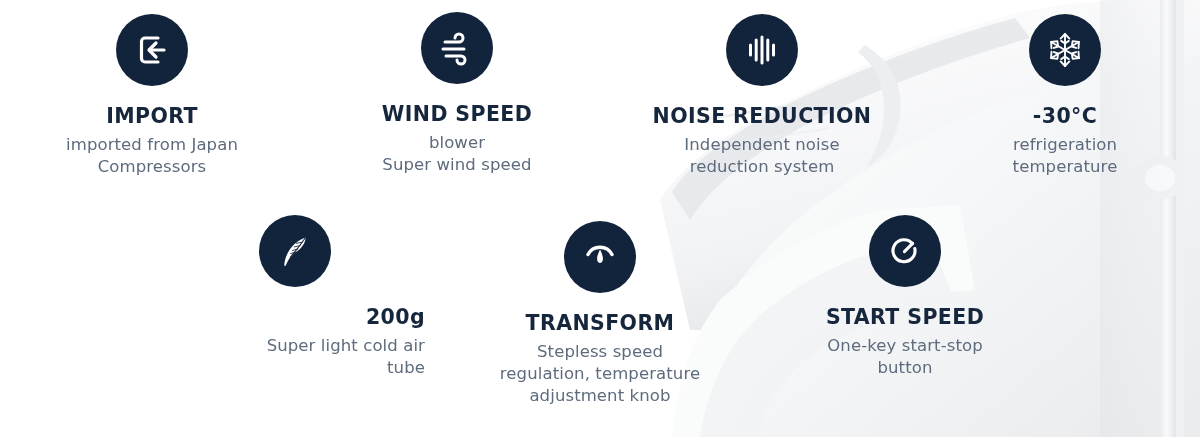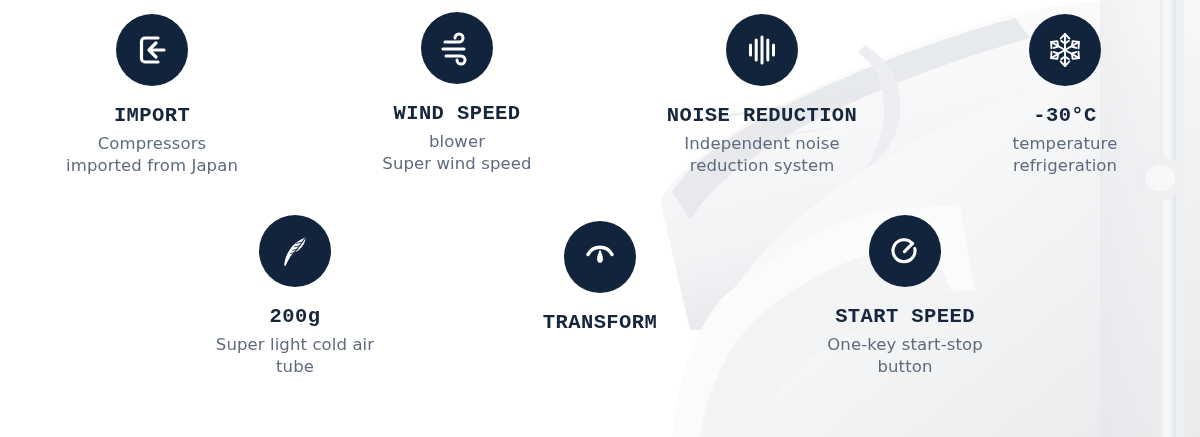--- a/index.html
+++ b/index.html
@@ -47,21 +47,20 @@
   }
   .icon-circle svg { display:block; }
 
   .f-title {
     font-weight:bold;
     font-size:20.5px;
     letter-spacing:0.4px;
     color:#16263c;
     margin-top:18px;
     white-space:nowrap;
-    font-family:Liberation Mono, monospace;
   }
   .f-desc {
     font-size:16.5px;
     line-height:1.33;
     color:#5d6b7d;
     margin-top:6px;
     letter-spacing:0.1px;
   }
 </style>
 </head>
@@ -122,22 +121,22 @@
   <div class="feature" style="left:152px; top:14px; width:260px;">
     <div class="icon-circle">
       <svg width="40" height="40" viewBox="0 0 40 40" fill="none" stroke="#ffffff" stroke-width="3.2" stroke-linecap="round" stroke-linejoin="round">
         <path d="M26 8 H13 a3.5 3.5 0 0 0 -3.5 3.5 v17 A3.5 3.5 0 0 0 13 32 h13"></path>
         <path d="M32 20 H18.5"></path>
         <path d="M24 13 L17 20 L24 27"></path>
       </svg>
     </div>
     <div class="f-title">IMPORT</div>
     <div class="f-desc">
+      <div>imported from Japan</div>
       <div>Compressors</div>
-      <div>imported from Japan</div>
     </div>
   </div>
 
   <div class="feature" style="left:457px; top:12px; width:260px;">
     <div class="icon-circle">
       <svg width="40" height="40" viewBox="0 0 40 40" fill="none" stroke="#ffffff" stroke-width="3" stroke-linecap="round" stroke-linejoin="round">
         <path d="M8 14 H22 a4 4 0 1 0 -4 -4"></path>
         <path d="M6 21 H27"></path>
         <path d="M9 28 H24 a4 4 0 1 1 -4 4"></path>
       </svg>
@@ -187,26 +186,26 @@
           <path d="M21 27.5 L17.2 30.1 M21 27.5 L24.8 30.1"></path>
           <path d="M14.1 17.5 L13.5 13 M14.1 17.5 L9.9 18.9"></path>
           <path d="M27.9 24.5 L28.5 29 M27.9 24.5 L32.1 23.1"></path>
           <path d="M14.1 24.5 L9.9 23.1 M14.1 24.5 L13.5 29"></path>
           <path d="M27.9 17.5 L32.1 18.9 M27.9 17.5 L28.5 13"></path>
         </g>
       </svg>
     </div>
     <div class="f-title">-30°C</div>
     <div class="f-desc">
+      <div>refrigeration</div>
       <div>temperature</div>
-      <div>refrigeration</div>
-    </div>
-  </div>
-
-  <div class="feature" style="left:295px; top:215px; width:260px;">
+    </div>
+  </div>
+
+  <div class="feature" style="left:295px; top:215px; width:260px;text-align:right;">
     <div class="icon-circle">
       <svg width="40" height="40" viewBox="0 0 40 40" fill="none">
         <path d="M30.5 6.5 C24 8.5 17 14 13 21.5 C10.6 26 9.6 30 9.3 34
                  C9.2 35 10.3 35.3 10.7 34.4 C12 31.5 13.6 28.5 15.6 25.6
                  L15.9 25.9 C17.6 24 19.8 21.5 22.4 19.2
                  L19.6 21.8 C23 20.2 26.2 17.2 28.3 13.8
                  C29.9 11.2 30.6 8.6 30.5 6.5 Z" fill="#ffffff"></path>
         <path d="M30.2 7 C27 11.5 23.2 16.8 19.2 21.6
                  C18 23.1 16.8 24.6 15.7 25.8" stroke="#12243c" stroke-width="1.1" stroke-linecap="round" fill="none"></path>
         <path d="M27.2 11.2 L21.4 12.3 M25.2 14.6 L19.3 15.9
@@ -223,20 +222,25 @@
   <div class="feature" style="left:600px; top:221px; width:280px;">
     <div class="icon-circle">
       <svg width="42" height="42" viewBox="0 0 42 42" fill="none">
         <path d="M9 18.5 A13.5 13.5 0 0 1 33 18.5" stroke="#ffffff" stroke-width="3.4" stroke-linecap="round" fill="none"></path>
         <path d="M21 13.5 C23.6 18.5 24.6 22.5 23.4 25.3
                  C22.4 27.6 19.6 27.6 18.6 25.3
                  C17.4 22.5 18.4 18.5 21 13.5 Z" fill="#ffffff"></path>
       </svg>
     </div>
     <div class="f-title">TRANSFORM</div>
+    <div class="f-desc">
+      <div>Stepless speed</div>
+      <div>regulation, temperature</div>
+      <div>adjustment knob</div>
+    </div>
   </div>
 
   <div class="feature" style="left:905px; top:215px; width:260px;">
     <div class="icon-circle">
       <svg width="40" height="40" viewBox="0 0 40 40" fill="none" stroke="#ffffff" stroke-width="3.1" stroke-linecap="round" stroke-linejoin="round">
         <path d="M27.4 12.6 A11 11 0 1 0 29.8 17.6"></path>
         <path d="M27.6 12.4 L19.4 20.6"></path>
       </svg>
     </div>
     <div class="f-title">START SPEED</div>

